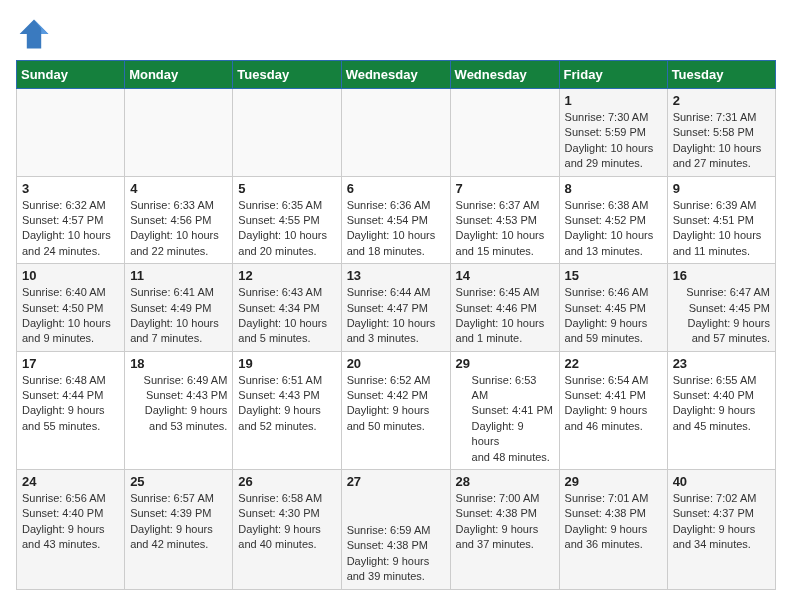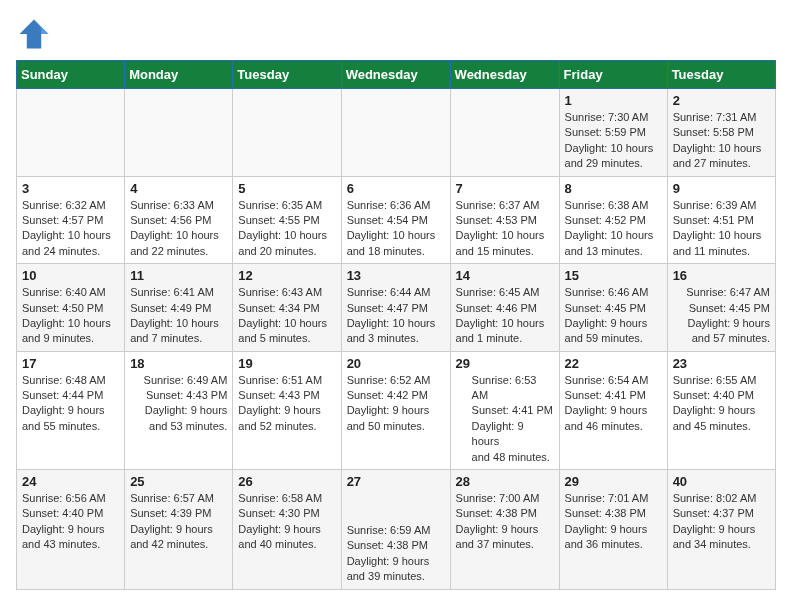--- a/index.html
+++ b/index.html
@@ -333,20 +333,20 @@
         </td>
         <td>
           <span class="day-num">29</span>
           <div class="day-info" style="white-space: pre-line;">Sunrise: 7:01 AM
 Sunset: 4:38 PM
 Daylight: 9 hours
 and 36 minutes.</div>
         </td>
         <td>
           <span class="day-num">40</span>
-          <div class="day-info" style="white-space: pre-line;">Sunrise: 8:02 AM
+          <div class="day-info" style="white-space: pre-line;">Sunrise: 7:02 AM
 Sunset: 4:37 PM
 Daylight: 9 hours
 and 34 minutes.</div>
         </td>
       </tr>
     </tbody>
 </table>
 
 </body></html>

